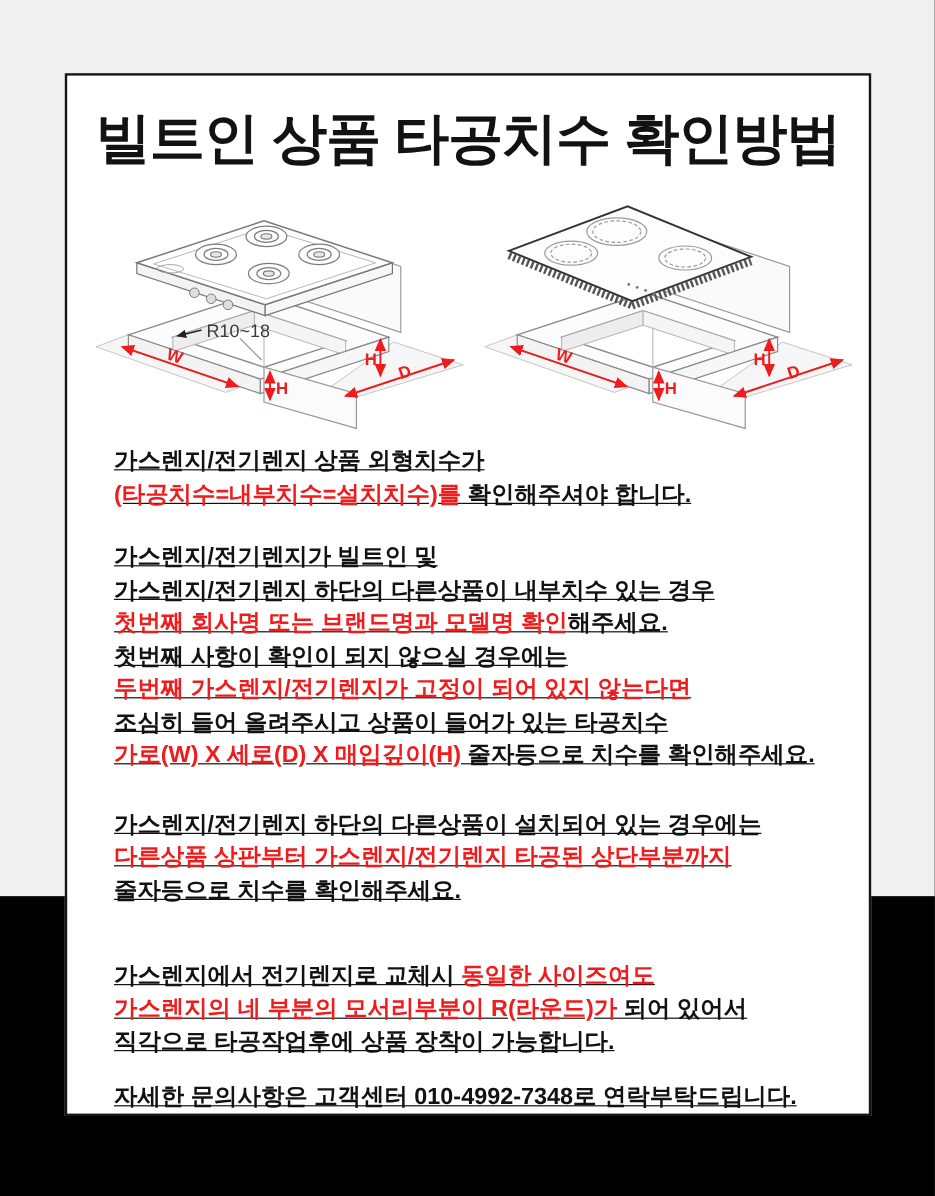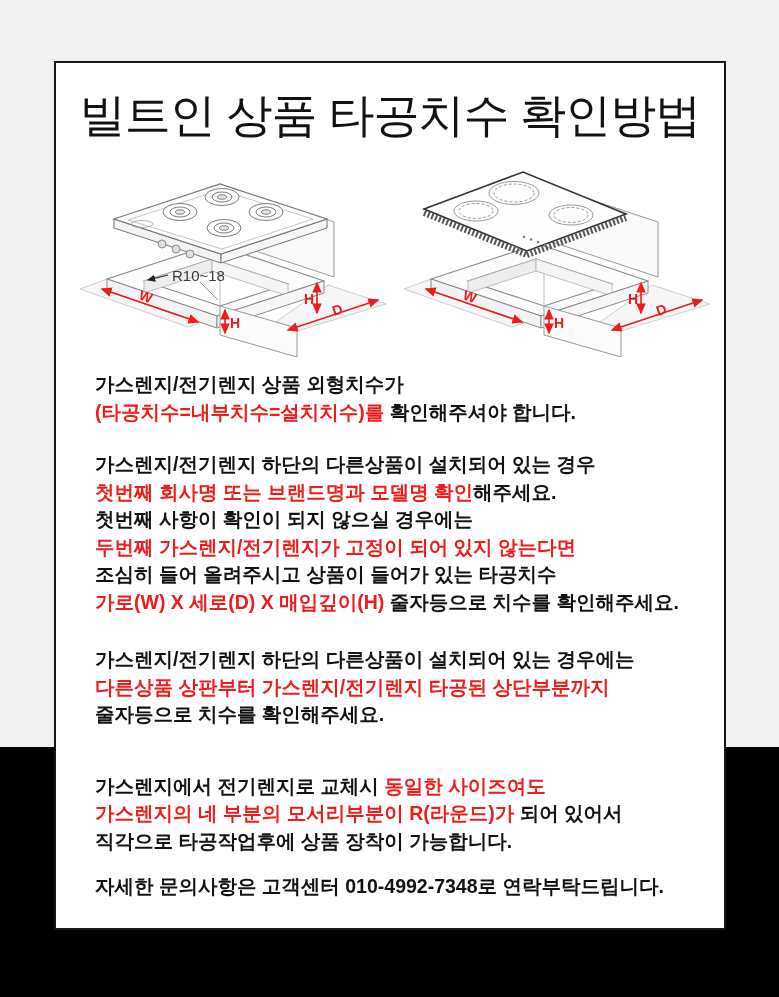--- a/index.html
+++ b/index.html
@@ -8,29 +8,29 @@
   body { font-family: "Liberation Sans", sans-serif; background: #000; }
   .stage { position: relative; width: 779px; height: 997px; overflow: hidden; }
   .bg-top { position: absolute; left: 0; top: 0; width: 779px; height: 747px; background: #f0f0f0; }
   .bg-bottom { position: absolute; left: 0; top: 747px; width: 779px; height: 250px; background: #000; }
   .card {
     position: absolute; left: 54px; top: 61px; width: 672px; height: 869px;
     background: #fff; border: 2px solid #161616;
   }
   .title {
     position: absolute; left: 0; top: 22px; width: 100%;
-    text-align: center; font-size: 46px; font-weight: 400;
+    text-align: center; font-size: 46px; font-weight: 700;
     letter-spacing: -1px; color: var(--ink); white-space: nowrap;
   }
   .diagram { position: absolute; width: 320px; height: 200px; }
   .diagram.left  { left: 16px;  top: 104px; }
   .diagram.right { left: 340px; top: 104px; }
   .content { position: absolute; left: 39px; top: 308px; width: 600px; color: var(--ink); }
   .content p { font-size: 19.5px; line-height: 27.5px; font-weight: 700; }
-  .line { display: block; white-space: nowrap; }
+  .line { display: block; white-space: nowrap; text-decoration: underline; }
   .red { color: var(--accent); }
   .mt-a { margin-top: 25px; }
   .mt-b { }
   .mt-c { margin-top: 30px; }
   .mt-d { margin-top: 44px; }
   .mt-e { margin-top: 18px; }
   svg text.dim { font-family: "Liberation Sans", sans-serif; font-weight: bold; font-size: 14px; fill: var(--accent); }
   svg text.note { font-family: "Liberation Sans", sans-serif; font-size: 15px; fill: #3a3a3a; }
 </style>
 </head>
@@ -146,21 +146,22 @@
       <text class="dim" x="232" y="137">H</text>
       <text class="dim" x="158" y="161">H</text>
     </svg>
 
     <div class="content">
       <p>
         <span class="line"><span>가스렌지/전기렌지 상품 외형치수가</span></span>
         <span class="line"><span class="red">(타공치수=내부치수=설치치수)를</span><span> 확인해주셔야 합니다.</span></span>
       </p>
       <p class="mt-a">
-        <span class="line"><span>가스렌지/전기렌지 하단의 다른상품이 설치되어 있는 경우</span></span>
+        <span class="line"><span>가스렌지/전기렌지가 빌트인 및</span></span>
+        <span class="line"><span>가스렌지/전기렌지 하단의 다른상품이 내부치수 있는 경우</span></span>
         <span class="line"><span class="red">첫번째 회사명 또는 브랜드명과 모델명 확인</span><span>해주세요.</span></span>
       </p>
       <p class="mt-b">
         <span class="line"><span>첫번째 사항이 확인이 되지 않으실 경우에는</span></span>
         <span class="line"><span class="red">두번째 가스렌지/전기렌지가 고정이 되어 있지 않는다면</span></span>
         <span class="line"><span>조심히 들어 올려주시고 상품이 들어가 있는 타공치수</span></span>
         <span class="line"><span class="red">가로(W) X 세로(D) X 매입깊이(H)</span><span> 줄자등으로 치수를 확인해주세요.</span></span>
       </p>
       <p class="mt-c">
         <span class="line"><span>가스렌지/전기렌지 하단의 다른상품이 설치되어 있는 경우에는</span></span>

